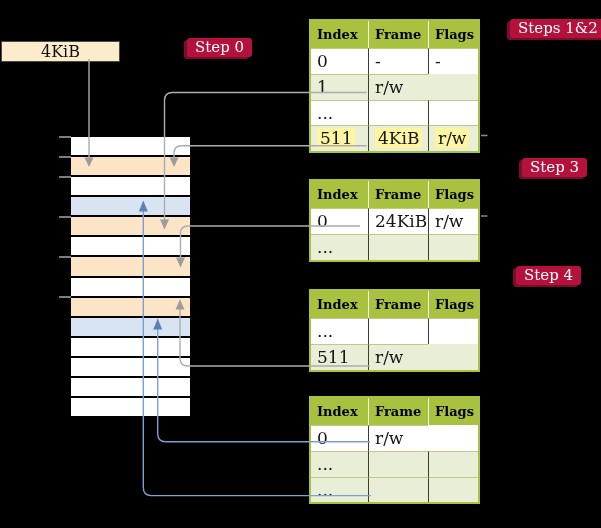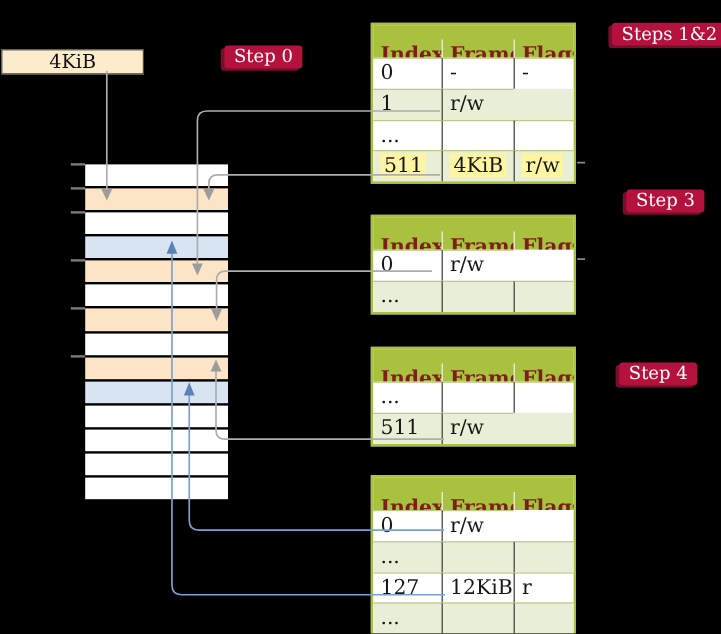--- a/index.html
+++ b/index.html
@@ -18,43 +18,42 @@
   .badge{
     position:absolute;height:16px;line-height:16px;
     background:var(--badge-red);color:#fff;font-size:15px;
     padding:1px 8px 2px 8px;border-radius:3px;
     box-shadow:-3px 2px 0 0 var(--badge-shadow);
     white-space:nowrap;
   }
   #badge-step0{left:187px;top:38px;}
   #badge-steps12{left:510px;top:19px;}
   #badge-step3{left:522px;top:158px;}
-  #badge-step4{left:516px;top:266px;margin-top:36px;}
+  #badge-step4{left:516px;top:266px;}
   
   #memcol{
     position:absolute;left:71px;top:137px;width:119px;height:279px;
     display:flex;flex-direction:column;gap:2px;background:#000;
   }
   .mrow{flex:1;}
   .mrow.white{background:#ffffff;}
   .mrow.peach{background:var(--peach);}
   .mrow.blue{background:var(--lblue);}
   .tick{position:absolute;left:59px;width:12px;height:2px;background:#7d7d7d;}
   
   .ptable{
     position:absolute;left:309px;width:171px;
     border:2px solid var(--table-green);background:#fff;
     box-sizing:border-box;
   }
   .trow{display:grid;grid-template-columns:57px 60px 50px;}
   .trow.thead{background:var(--table-green);height:27px;}
   .trow.thead .cell{
-    color:#7f1d1d;font-weight:bold;font-size:17px;line-height:27px;
+    color:#000000;font-weight:bold;font-size:13px;line-height:27px;
     border-left:1px solid rgba(255,255,255,.85);
-    margin-top:12px;
   }
   .trow.tbody{height:25.8px;}
   .trow.tbody .cell{
     font-size:17px;line-height:24px;color:#161616;
     border-left:1px solid #3c3c34;border-top:1px solid #bcc989;
   }
   .trow .cell{padding-left:6px;overflow:hidden;white-space:nowrap;box-sizing:border-box;}
   .trow .cell:first-child{border-left:none;}
   .trow.tbody.shaded{background:var(--row-green);}
   .hl{background:var(--hl-yellow);padding:0 3px;}
@@ -131,20 +130,21 @@
       </div>
     </div>
   <div class="ptable" id="table-1">
       <div class="trow thead">
         <div class="cell">Index</div>
         <div class="cell">Frame</div>
         <div class="cell">Flags</div>
       </div>
       <div class="trow tbody">
         <div class="cell">0</div>
+        <div class="cell">24KiB</div>
         <div class="cell">r/w</div>
       </div>
       <div class="trow tbody shaded">
         <div class="cell">...</div>
         <div class="cell"></div>
         <div class="cell"></div>
       </div>
     </div>
   <div class="ptable" id="table-2">
       <div class="trow thead">
@@ -169,25 +169,20 @@
         <div class="cell">Flags</div>
       </div>
       <div class="trow tbody">
         <div class="cell">0</div>
         <div class="cell">r/w</div>
       </div>
       <div class="trow tbody shaded">
         <div class="cell">...</div>
         <div class="cell"></div>
         <div class="cell"></div>
-      </div>
-      <div class="trow tbody">
-        <div class="cell">127</div>
-        <div class="cell">12KiB</div>
-        <div class="cell">r</div>
       </div>
       <div class="trow tbody shaded">
         <div class="cell">...</div>
         <div class="cell"></div>
         <div class="cell"></div>
       </div>
     </div>
 
   <svg id="wires" width="601" height="528" viewBox="0 0 601 528">
     <g stroke="#adadad" stroke-width="1.4" fill="none">

